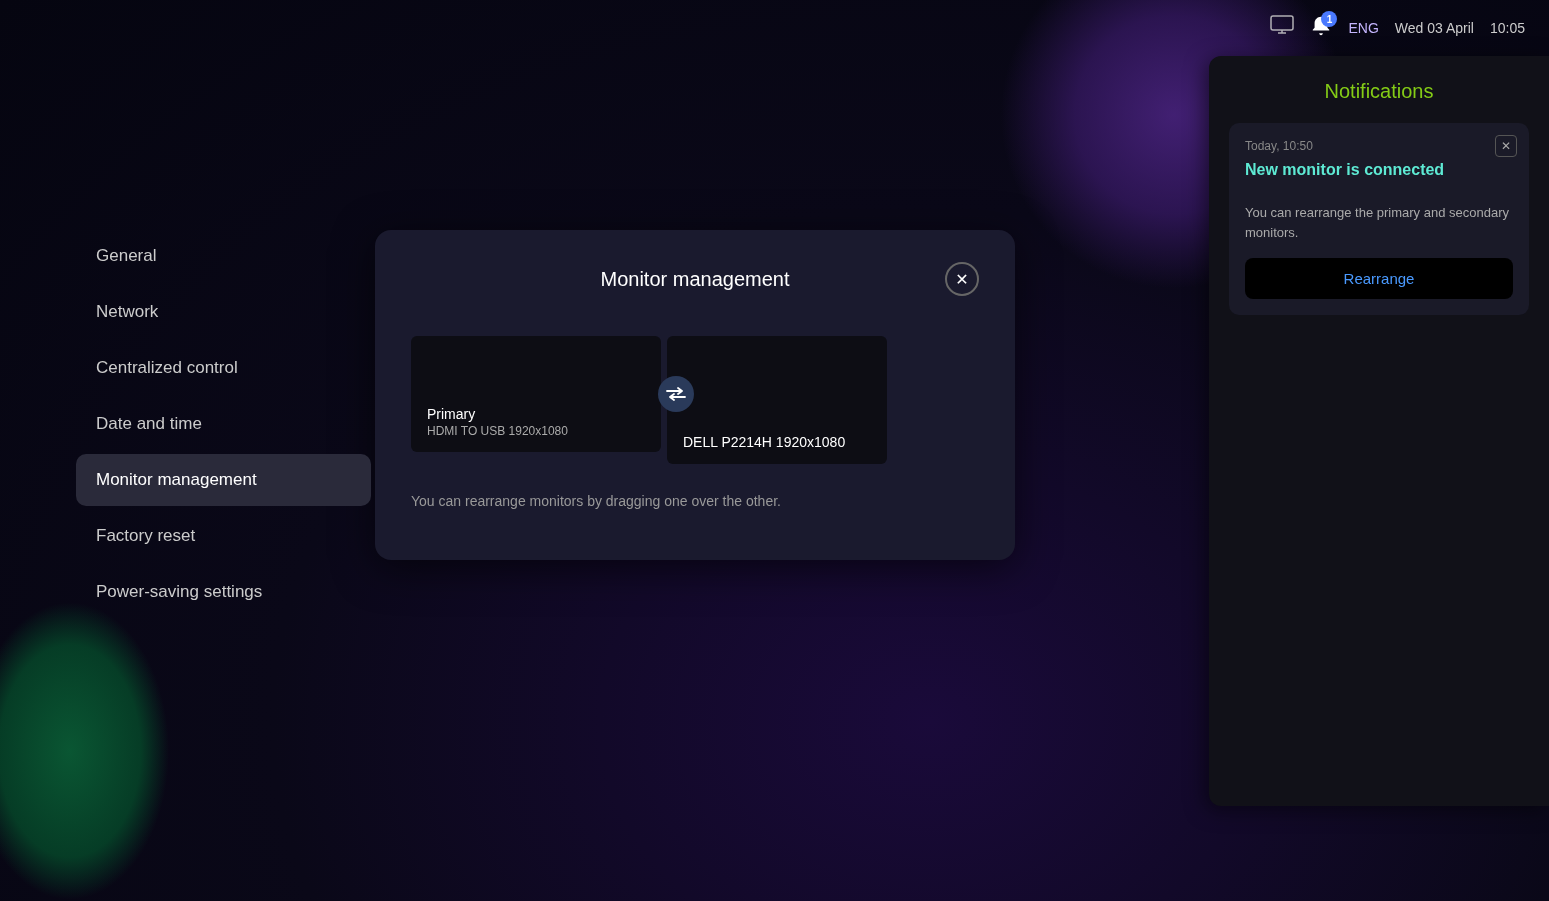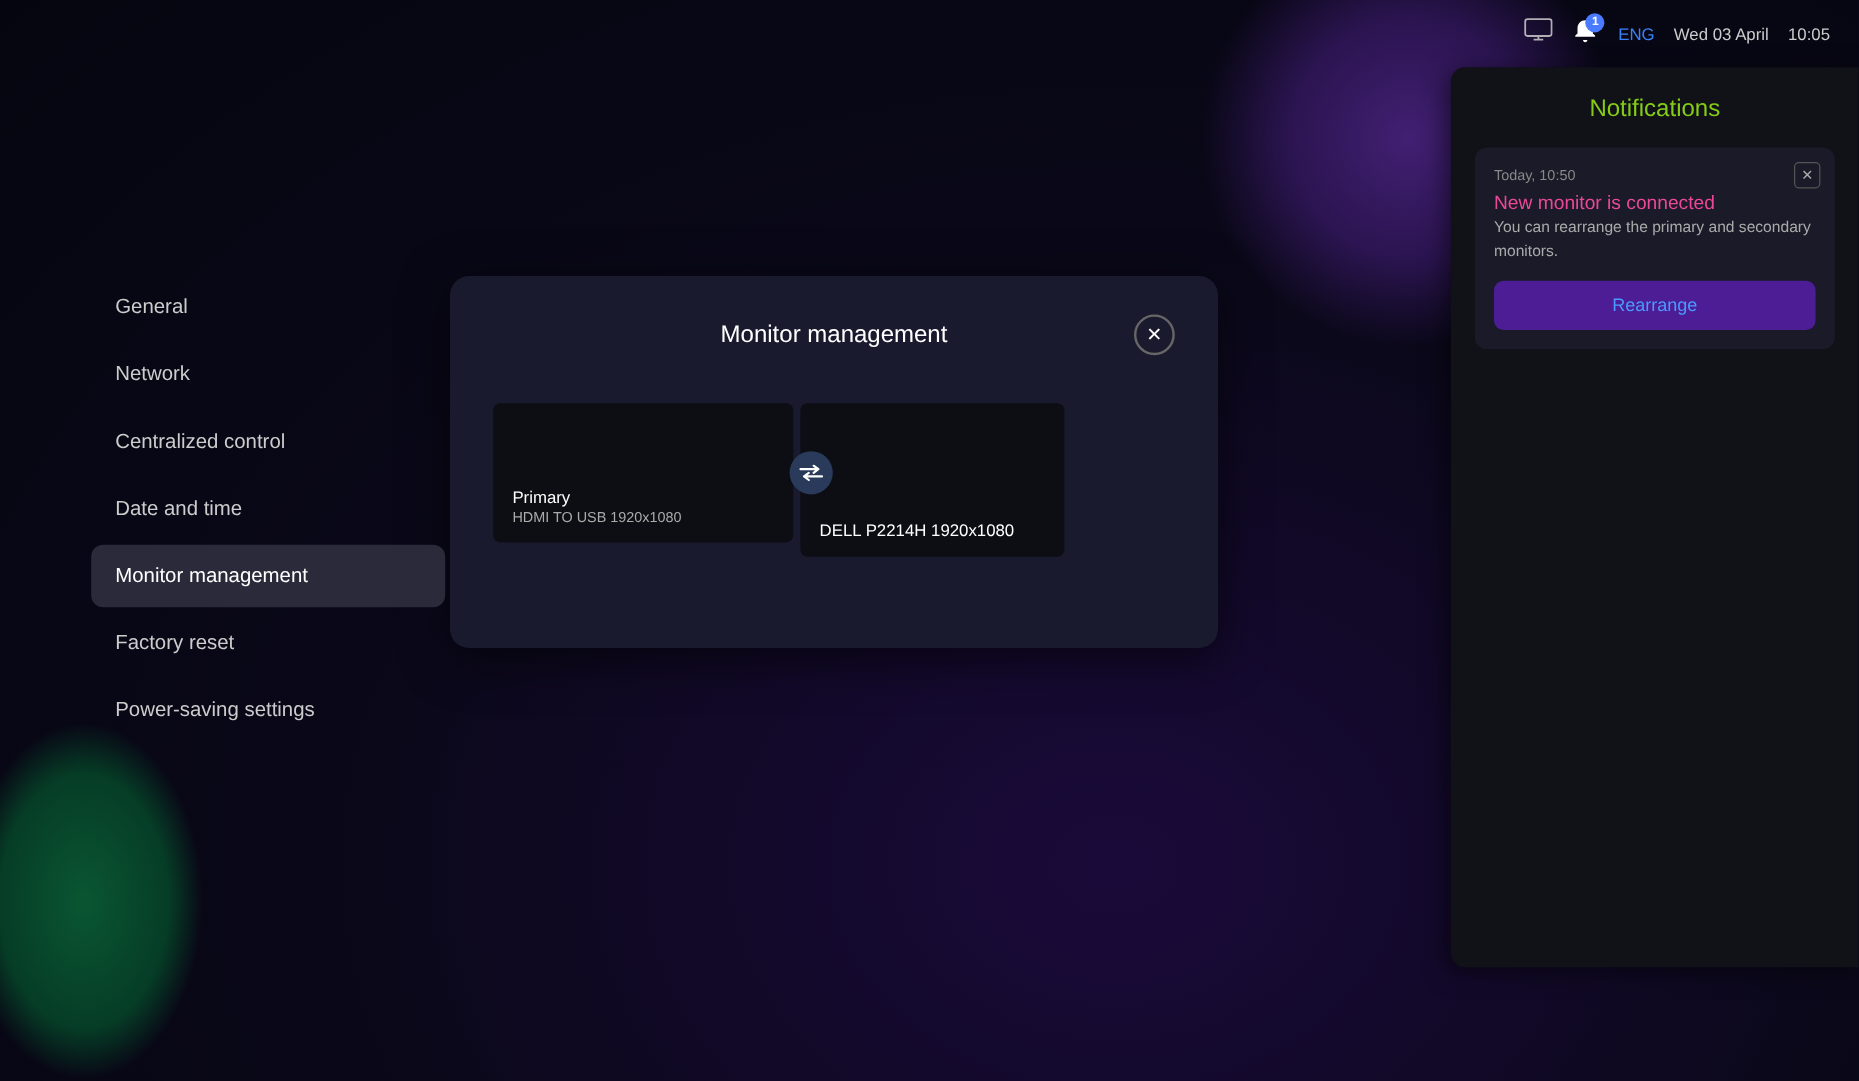--- a/index.html
+++ b/index.html
@@ -84,21 +84,21 @@
       height: 16px;
       font-size: 10px;
       color: #fff;
       display: flex;
       align-items: center;
       justify-content: center;
       font-weight: bold;
     }
 
     .topbar-lang {
-      color: #3b82f6;
+      color: #c4b5fd;
       font-size: 14px;
       cursor: pointer;
     }
 
     .topbar-datetime {
       color: #ccc;
       font-size: 14px;
     }
 
     
@@ -273,24 +273,24 @@
       position: relative;
     }
 
     .notification-time {
       color: #888888;
       font-size: 12px;
       margin-bottom: 8px;
     }
 
     .notification-title {
-      color: #ec4899;
+      color: #5eead4;
       font-size: 16px;
-      font-weight: 400;
-      margin-bottom: 0;
+      font-weight: 700;
+      margin-bottom: 24px;
     }
 
     .notification-body {
       color: #aaaaaa;
       font-size: 13px;
       line-height: 1.5;
       margin-bottom: 16px;
     }
 
     .notification-close {
@@ -306,21 +306,21 @@
       align-items: center;
       justify-content: center;
       cursor: pointer;
       color: #aaa;
       font-size: 12px;
     }
 
     .rearrange-btn {
       display: block;
       width: 100%;
-      background: #4c1d95;
+      background: #000000;
       color: #4a9aff;
       border: none;
       border-radius: 8px;
       padding: 12px;
       font-size: 15px;
       font-weight: 500;
       cursor: pointer;
       text-align: center;
     }
   </style>
@@ -385,20 +385,21 @@
         <path d="M1 4h15M12 1l4 3-4 3" stroke="#fff" stroke-width="1.8" stroke-linecap="round" stroke-linejoin="round"></path>
         <path d="M19 10H4M8 7l-4 3 4 3" stroke="#fff" stroke-width="1.8" stroke-linecap="round" stroke-linejoin="round"></path>
       </svg>
     </div>
 
     <div class="monitor-box monitor-secondary">
       <span class="monitor-label">DELL P2214H 1920x1080</span>
     </div>
   </div>
 
+  <p class="modal-hint">You can rearrange monitors by dragging one over the other.</p>
 </div>
 
 <div class="notifications-panel">
   <h2 class="notifications-title">Notifications</h2>
 
   <div class="notification-card">
     <button class="notification-close">
       <span>✕</span>
     </button>
     <div class="notification-time">Today, 10:50</div>

